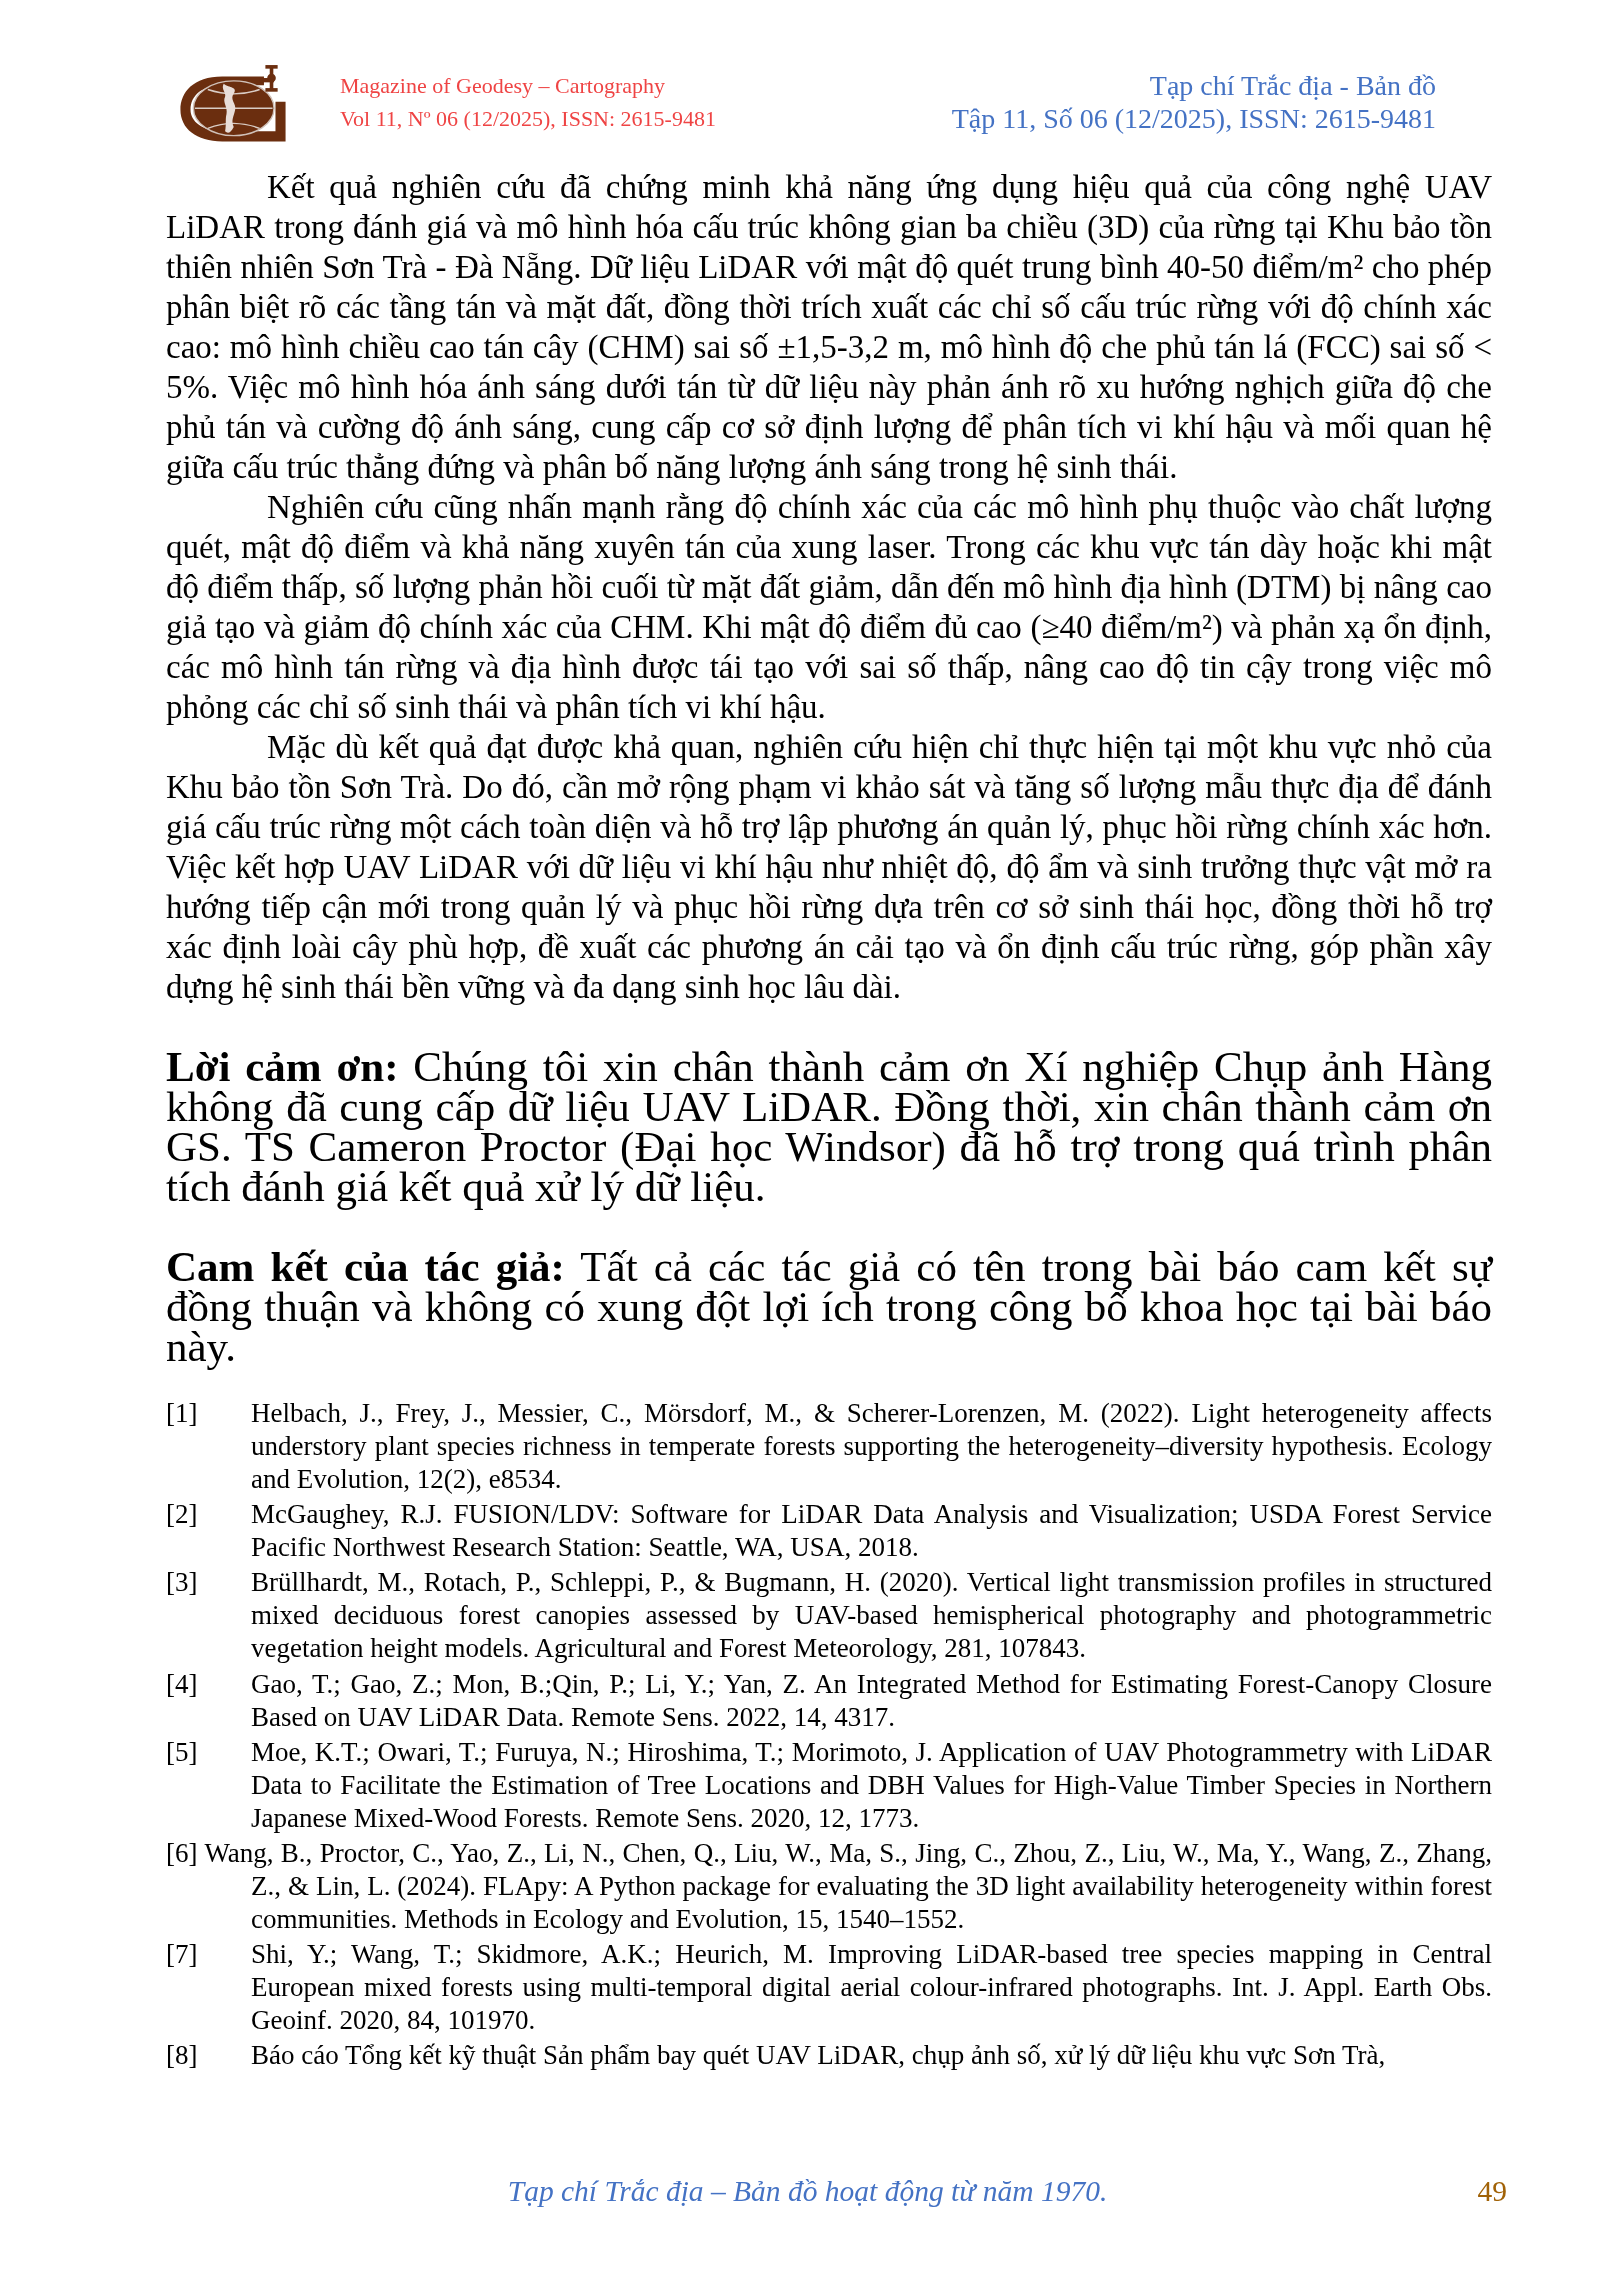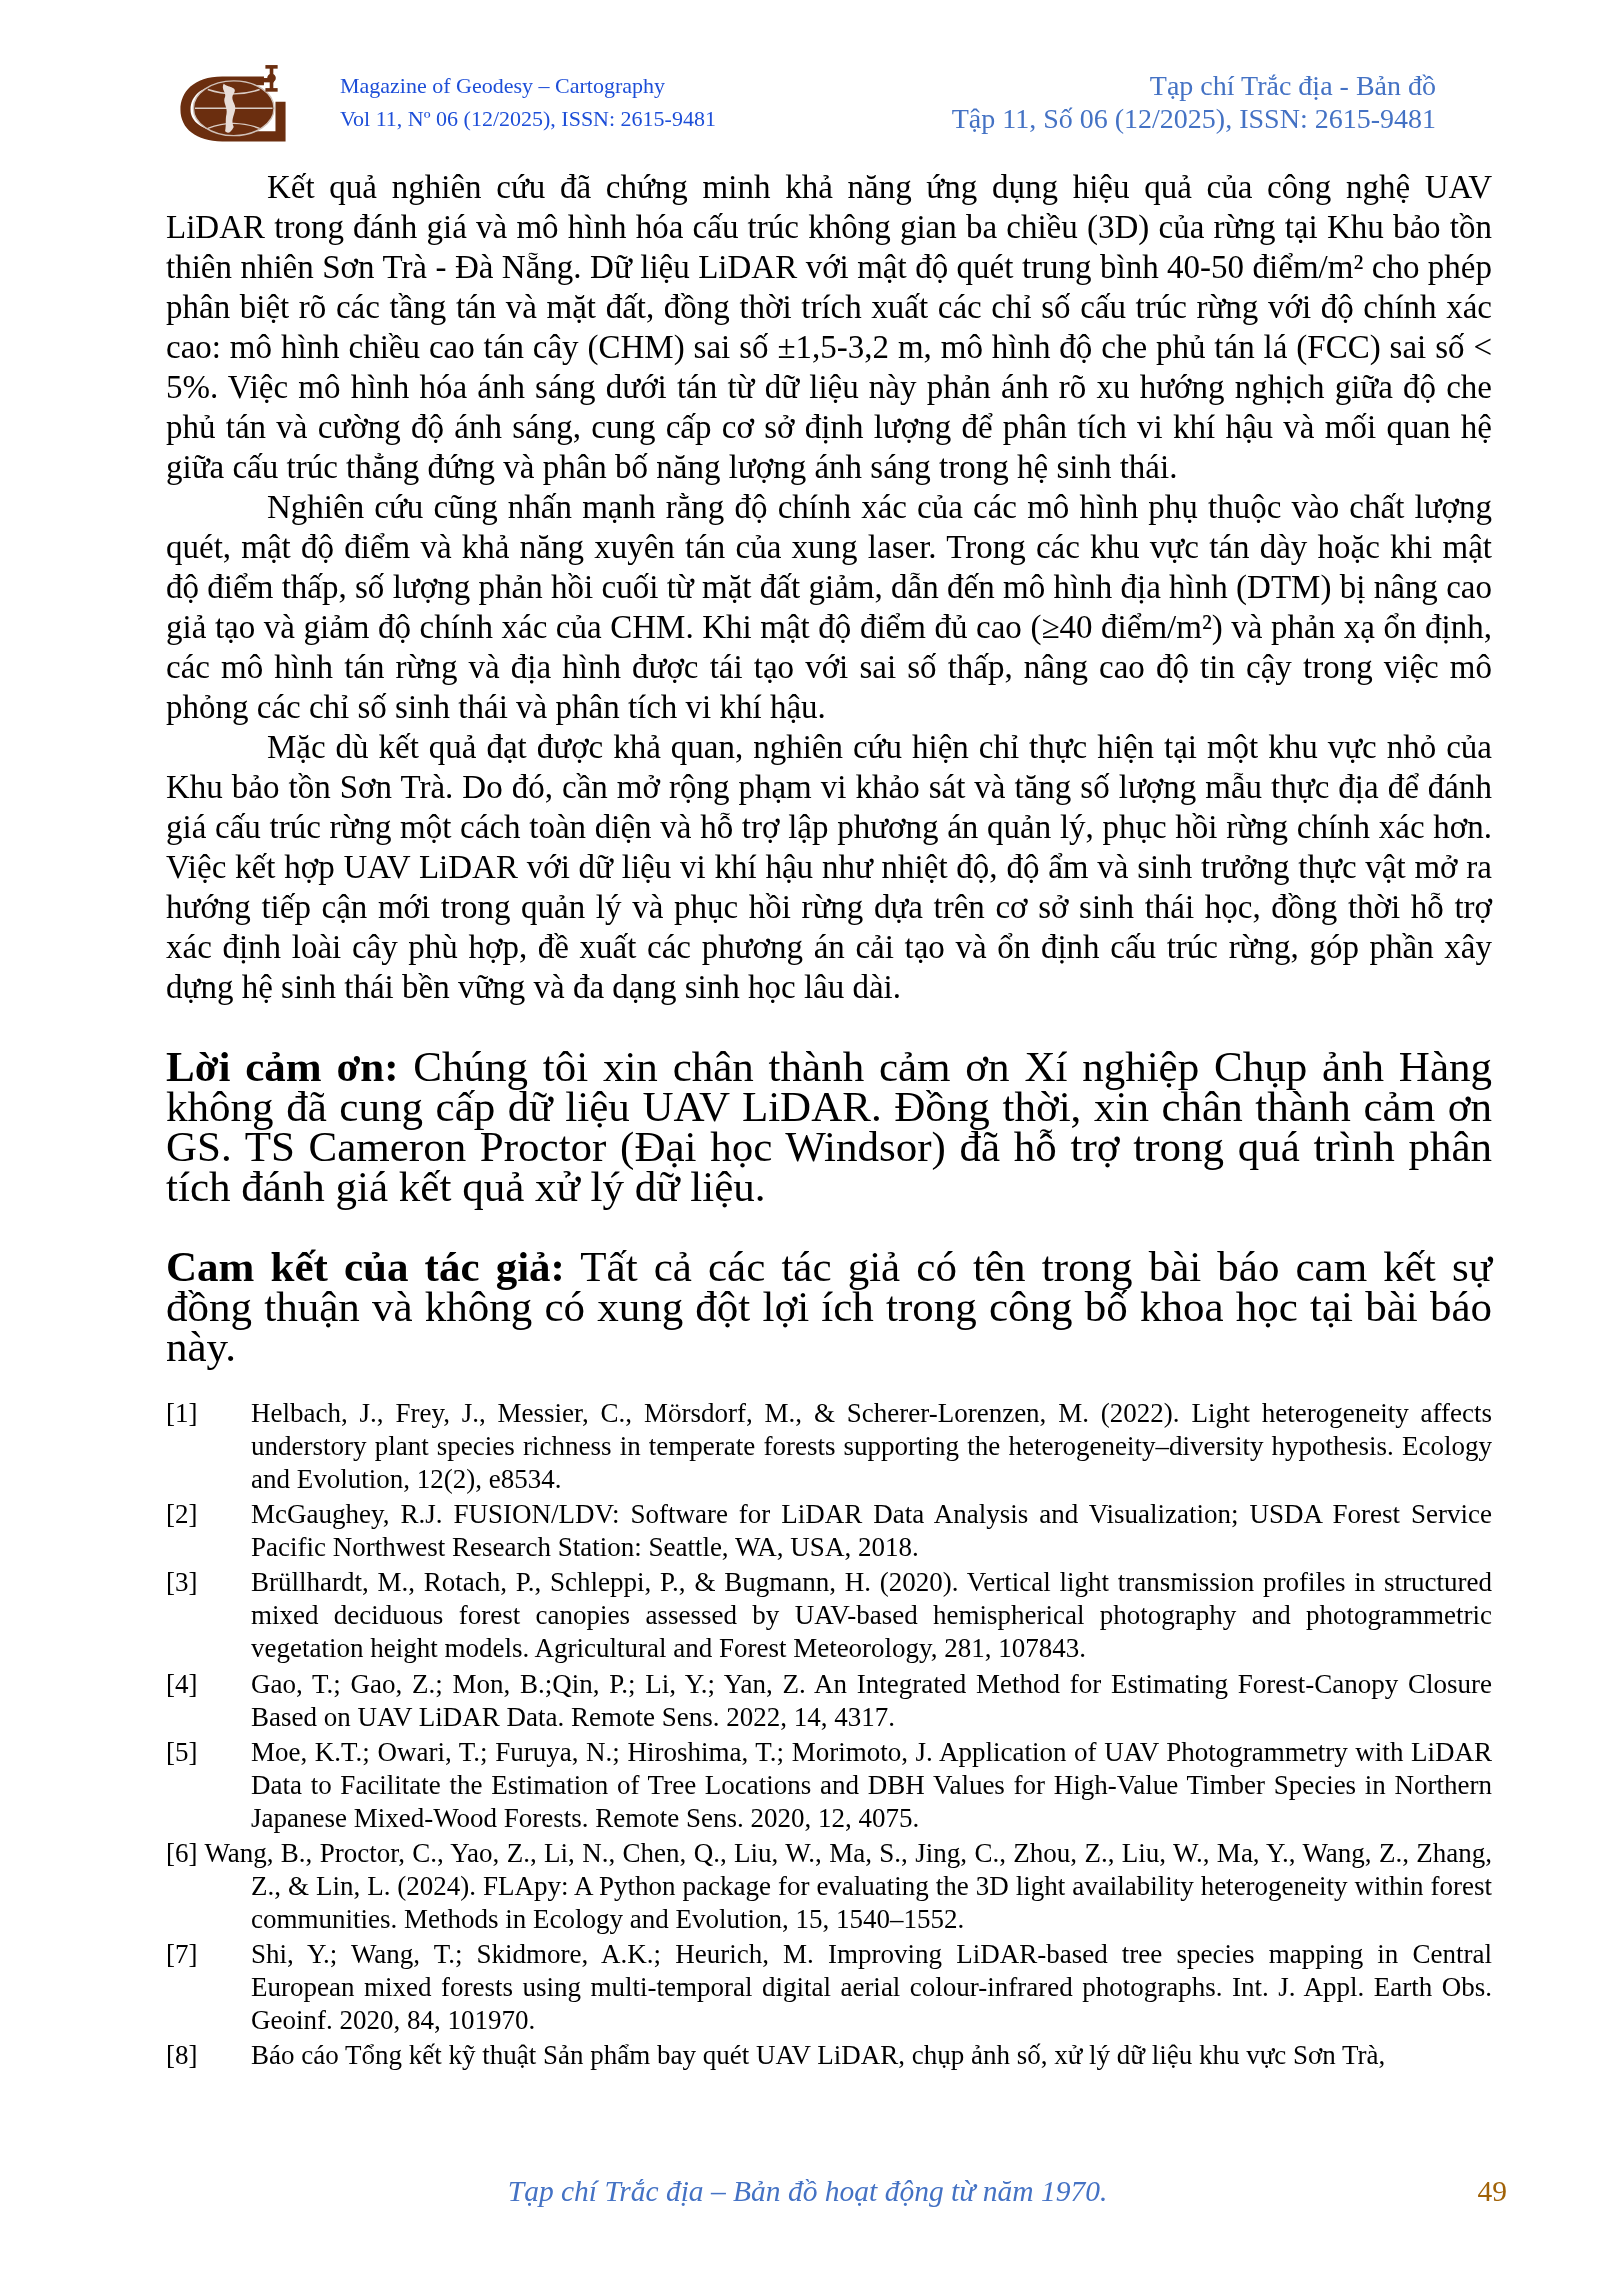--- a/index.html
+++ b/index.html
@@ -2,21 +2,21 @@
 <html style="font-size:11.5px"><head>
 <meta charset="utf-8">
 <style>
   html, body { margin: 0; padding: 0; background: #ffffff; }
   body {
     width: 1615px; height: 2295px; position: relative; overflow: hidden;
     font-family: "Liberation Serif", "DejaVu Serif", serif; color: #000;
   }
   
   .logo { position: absolute; left: 179px; top: 62px; width: 108px; height: 81px; }
-  .hdr-left { position: absolute; left: 340px; top: 69px; color: #1d4ed8; font-size: 22px; line-height: 33px; }
+  .hdr-left { position: absolute; left: 340px; top: 69px; color: #ef4444; font-size: 22px; line-height: 33px; }
   .hdr-right { position: absolute; right: 179px; top: 69px; color: #4472c4; font-size: 28px; line-height: 33px; text-align: right; }
   .hdr-right div, .hdr-left div { white-space: nowrap; }
 
   .content { position: absolute; left: 166px; top: 167px; width: 1326px; }
   h2.section { margin: 0; font-size: 32px; font-weight: bold; line-height: 40px; }
   p.body {
     margin: 0; font-size: 33px; line-height: 40px; text-align: justify;
     text-indent: 101px; hyphens: none;
   }
   p.note { margin: 0; font-size: 43px; line-height: 40px; text-align: justify; }
@@ -86,21 +86,21 @@
     <div class="ref">
         <span class="num">[3]</span>
         <span class="txt">Brüllhardt, M., Rotach, P., Schleppi, P., &amp; Bugmann, H. (2020). Vertical light transmission profiles in structured mixed deciduous forest canopies assessed by UAV-based hemispherical photography and photogrammetric vegetation height models. Agricultural and Forest Meteorology, 281, 107843.</span>
       </div>
     <div class="ref">
         <span class="num">[4]</span>
         <span class="txt">Gao, T.; Gao, Z.; Mon, B.;Qin, P.; Li, Y.; Yan, Z. An Integrated Method for Estimating Forest-Canopy Closure Based on UAV LiDAR Data. Remote Sens. 2022, 14, 4317.</span>
       </div>
     <div class="ref">
         <span class="num">[5]</span>
-        <span class="txt">Moe, K.T.; Owari, T.; Furuya, N.; Hiroshima, T.; Morimoto, J. Application of UAV Photogrammetry with LiDAR Data to Facilitate the Estimation of Tree Locations and DBH Values for High-Value Timber Species in Northern Japanese Mixed-Wood Forests. Remote Sens. 2020, 12, 4075.</span>
+        <span class="txt">Moe, K.T.; Owari, T.; Furuya, N.; Hiroshima, T.; Morimoto, J. Application of UAV Photogrammetry with LiDAR Data to Facilitate the Estimation of Tree Locations and DBH Values for High-Value Timber Species in Northern Japanese Mixed-Wood Forests. Remote Sens. 2020, 12, 1773.</span>
       </div>
     <div class="ref inline"><span class="num">[6]</span> <span class="txt">Wang, B., Proctor, C., Yao, Z., Li, N., Chen, Q., Liu, W., Ma, S., Jing, C., Zhou, Z., Liu, W., Ma, Y., Wang, Z., Zhang, Z., &amp; Lin, L. (2024). FLApy: A Python package for evaluating the 3D light availability heterogeneity within forest communities. Methods in Ecology and Evolution, 15, 1540–1552.</span></div>
     <div class="ref">
         <span class="num">[7]</span>
         <span class="txt">Shi, Y.; Wang, T.; Skidmore, A.K.; Heurich, M. Improving LiDAR-based tree species mapping in Central European mixed forests using multi-temporal digital aerial colour-infrared photographs. Int. J. Appl. Earth Obs. Geoinf. 2020, 84, 101970.</span>
       </div>
     <div class="ref">
         <span class="num">[8]</span>
         <span class="txt">Báo cáo Tổng kết kỹ thuật Sản phẩm bay quét UAV LiDAR, chụp ảnh số, xử lý dữ liệu khu vực Sơn Trà,</span>
       </div>

